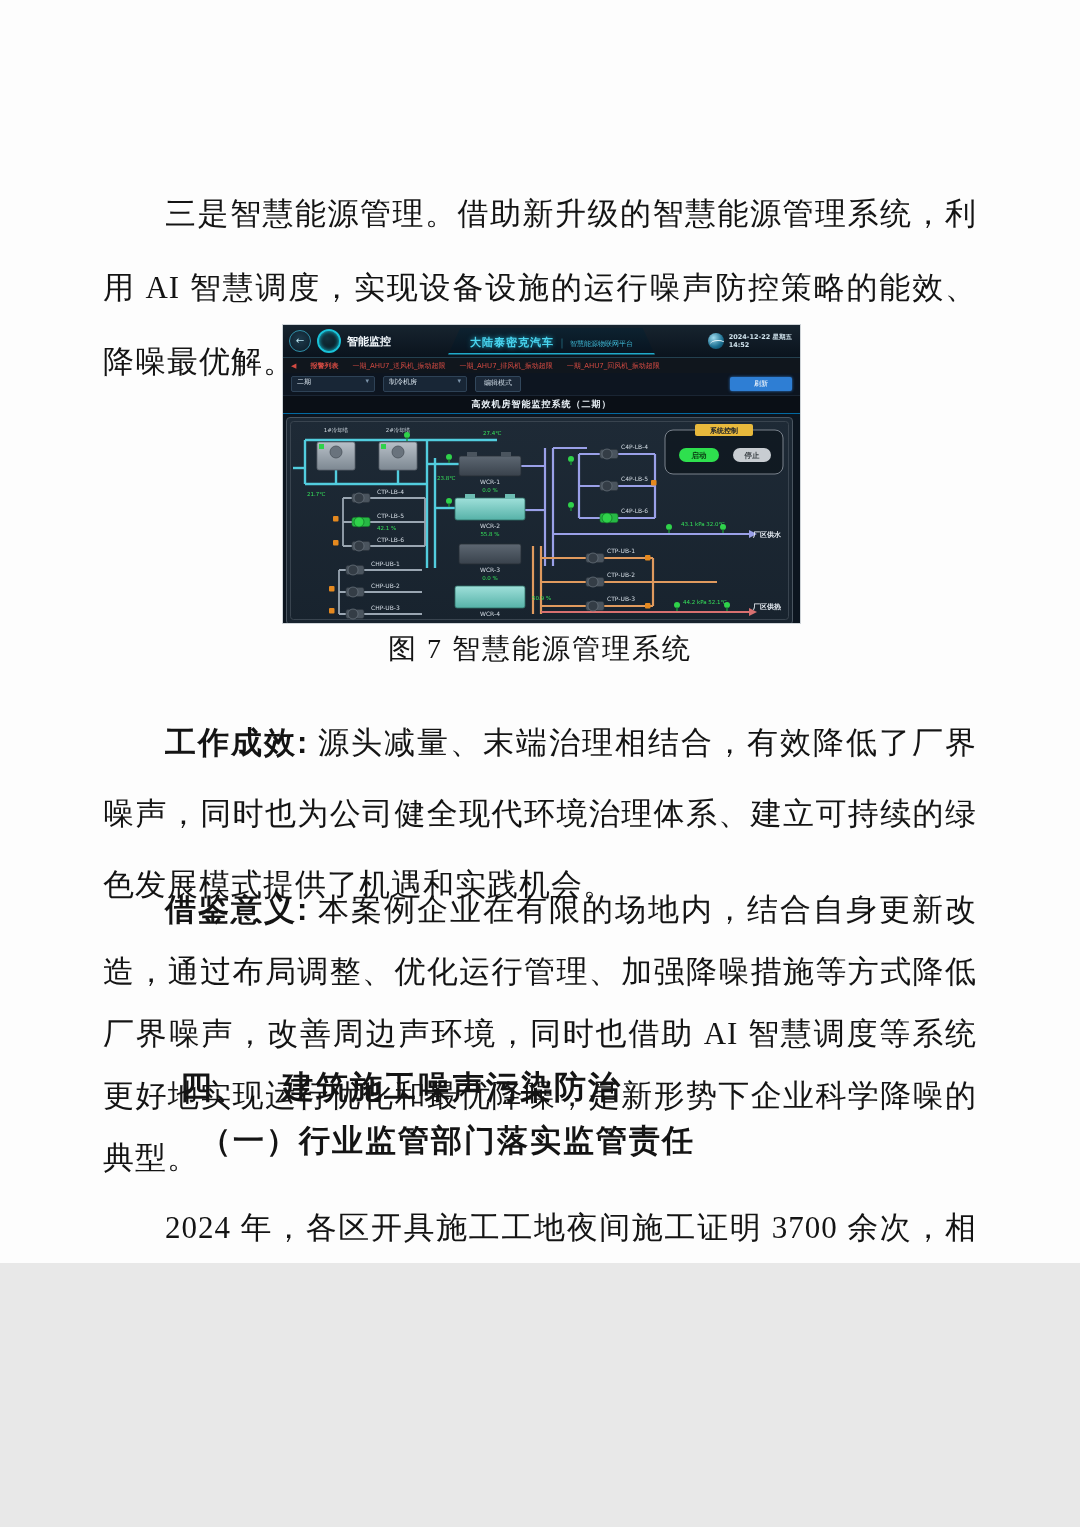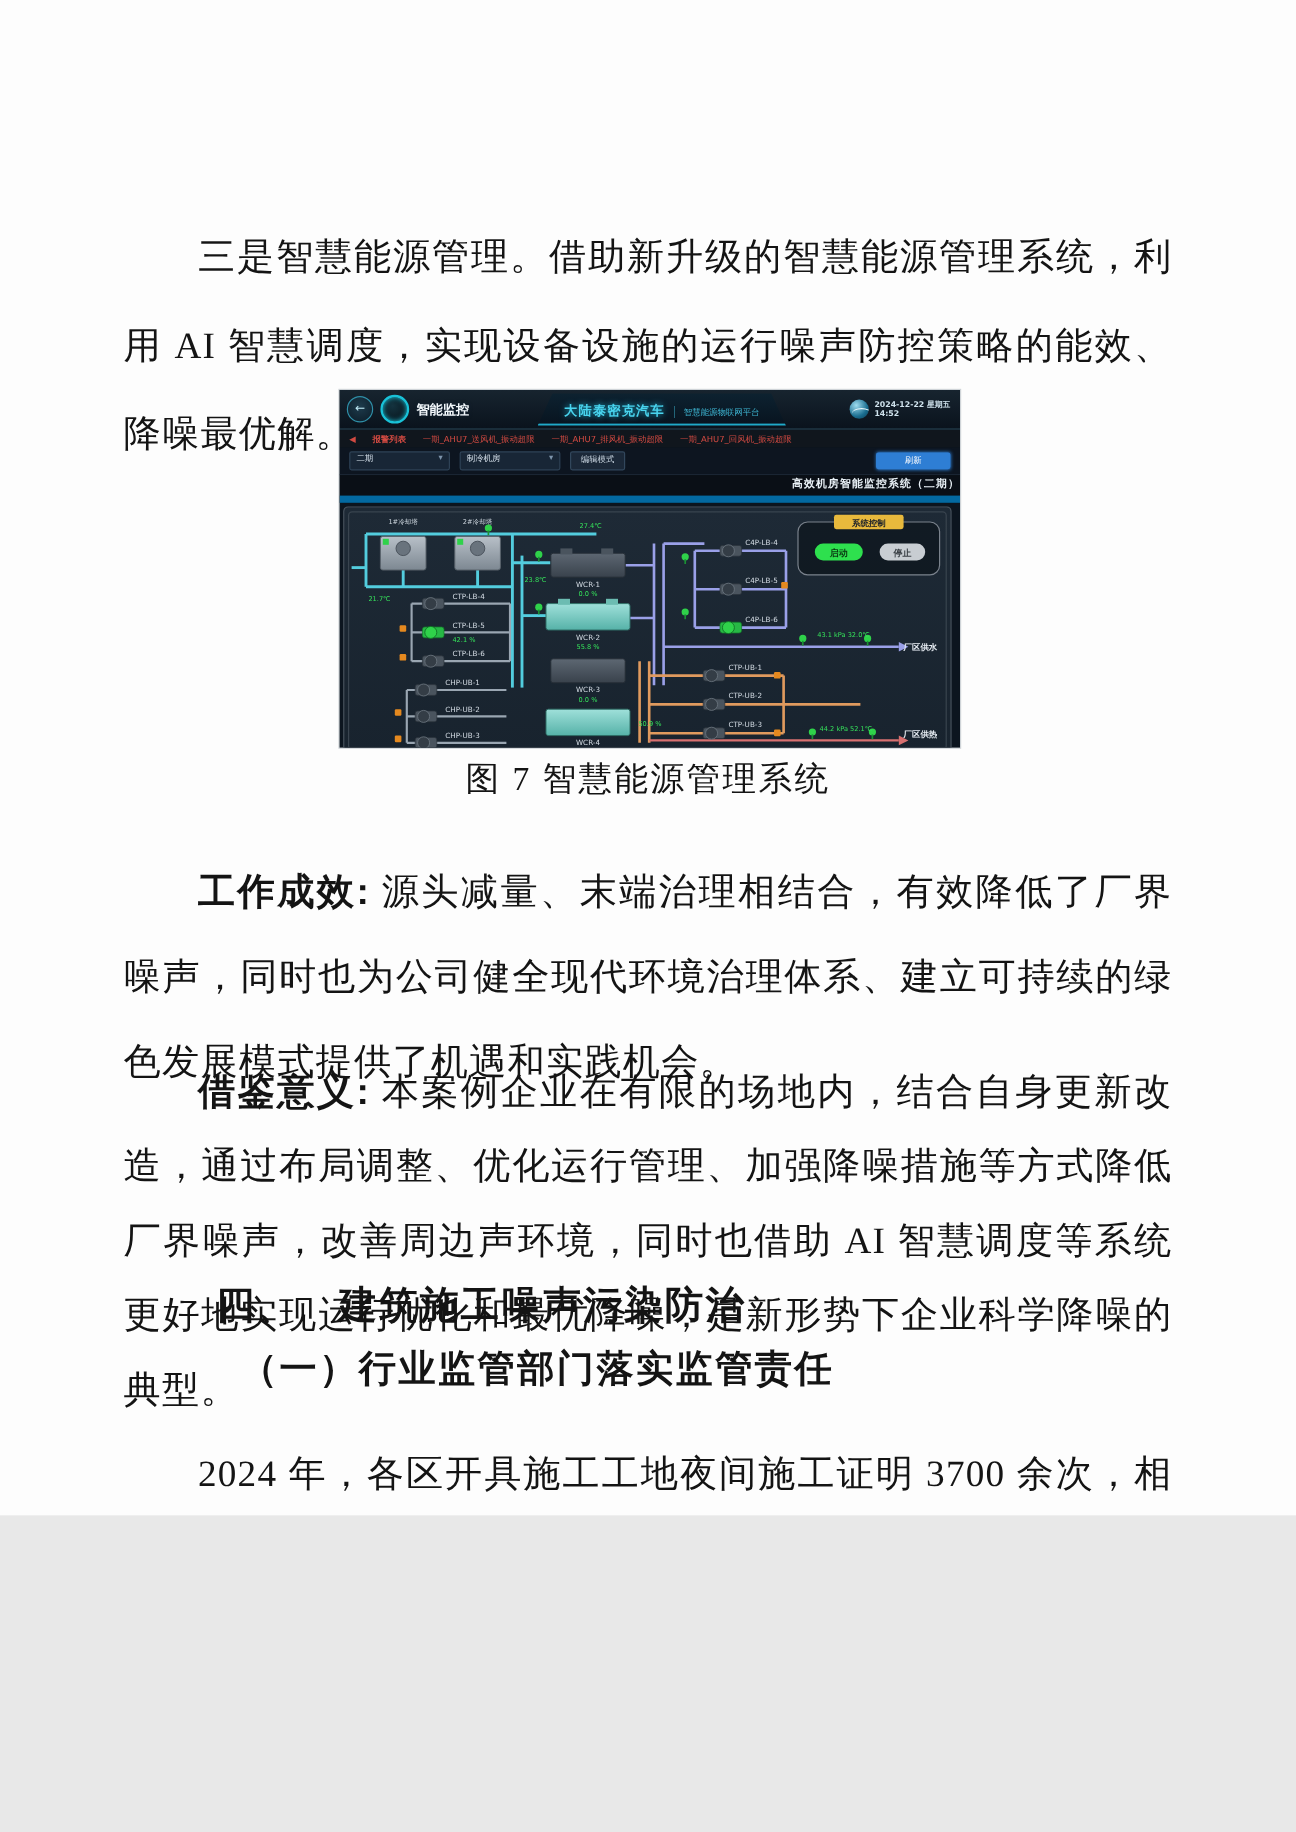--- a/index.html
+++ b/index.html
@@ -49,21 +49,21 @@
 
   .filterbar{height:22px;background:#0d1520;display:flex;align-items:center;gap:8px;padding:0 8px;border-bottom:1px solid #1a2533;}
   .selbox{display:flex;justify-content:space-between;width:72px;height:14px;padding:0 5px;
         background:#182636;border:1px solid #2e4256;border-radius:2px;font-size:7px;color:#d7e2ec;cursor:pointer;}
   .selbox .chev{color:#7d94ab;font-size:7px;}
   .btn-edit{height:14px;padding:0 8px;background:#1b2838;border:1px solid #32475c;border-radius:2px;
         font-size:7px;color:#cfdbe6;line-height:13px;cursor:pointer;}
   .btn-refresh{margin-left:auto;height:14px;padding:0 24px;background:#2e7ed4;border-radius:2px;
         font-size:7px;color:#fff;line-height:14px;cursor:pointer;box-shadow:0 0 3px #2e7ed4;}
 
-  .titlebar{height:17px;background:#0a0f16;border-bottom:6px solid #0369a1;text-align:right;
+  .titlebar{height:17px;background:#0a0f16;border-bottom:1px solid #0369a1;text-align:center;
         font-size:9px;font-weight:700;color:#e8f0f6;line-height:17px;letter-spacing:1px;}
 
   .schem-wrap{padding:3px;}
   .schem{width:505px;height:206px;background:linear-gradient(180deg,#1e2a36,#18232e);
         border:1px solid #4a5560;border-radius:4px;display:block;}
 
   text{font-family:"DejaVu Sans","Liberation Sans",sans-serif;}
   .t-lbl{font-size:6px;fill:#d5dde5;}
   .t-top{font-size:5.5px;fill:#cdd6de;}
   .t-green{font-size:5.5px;fill:#35e05a;}

